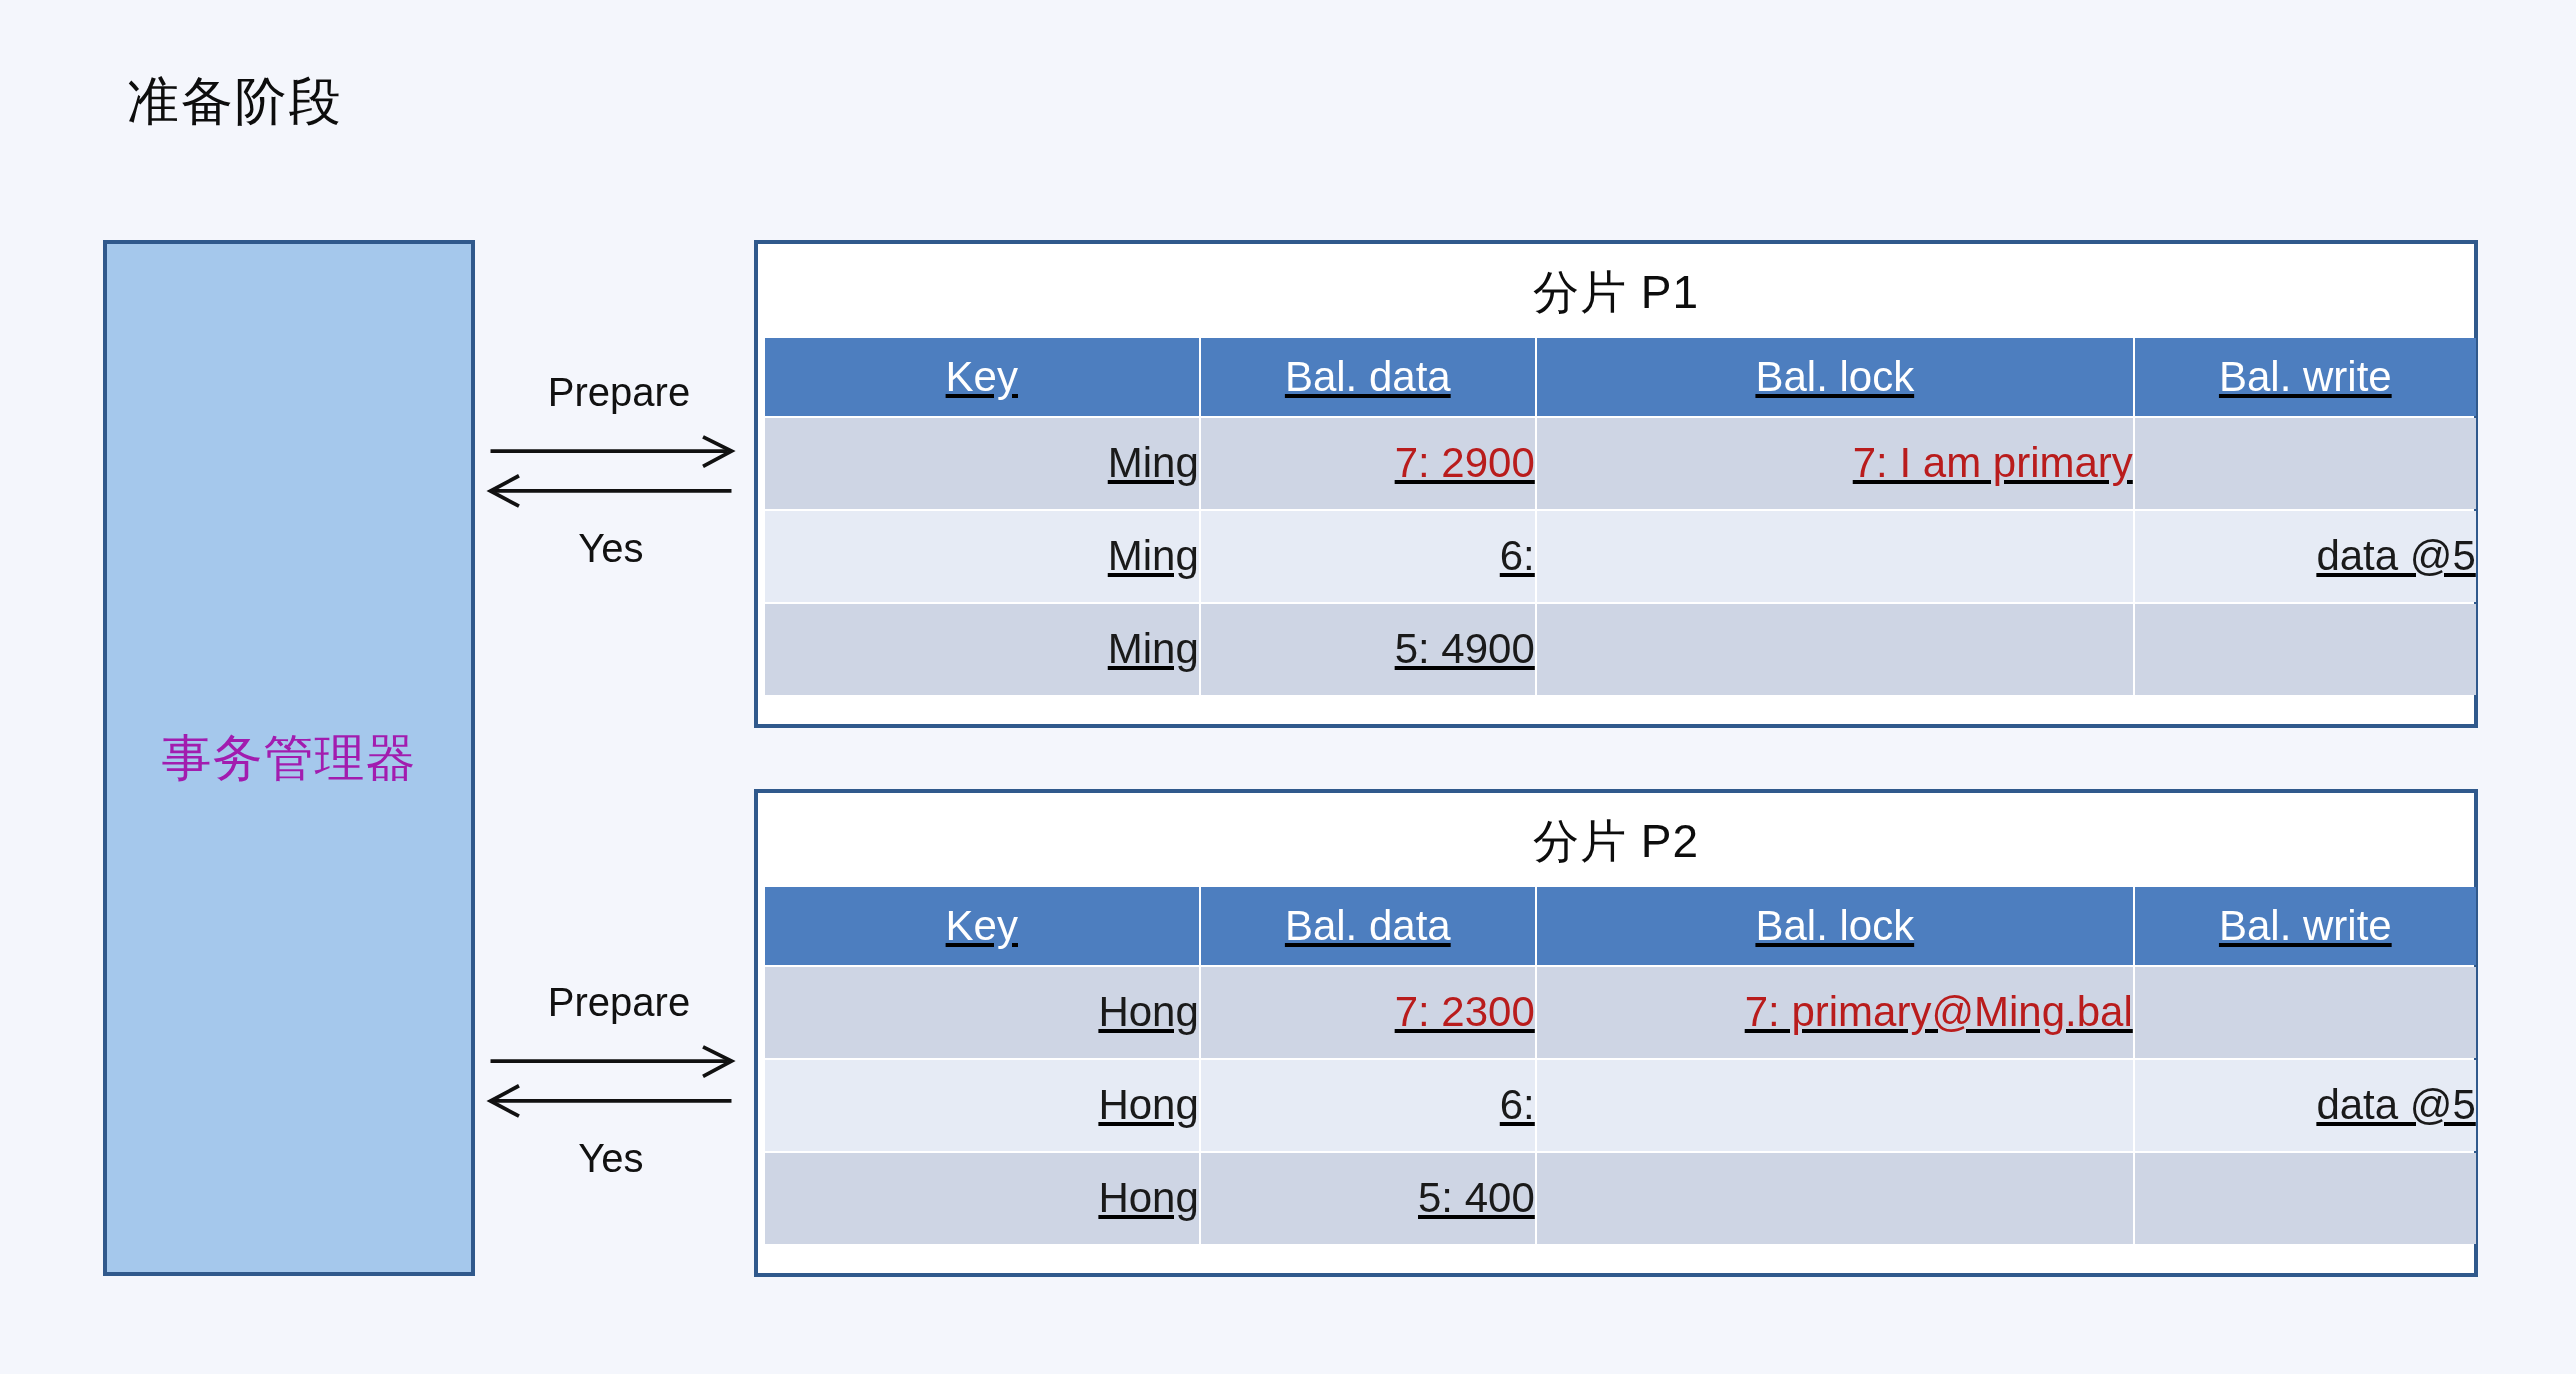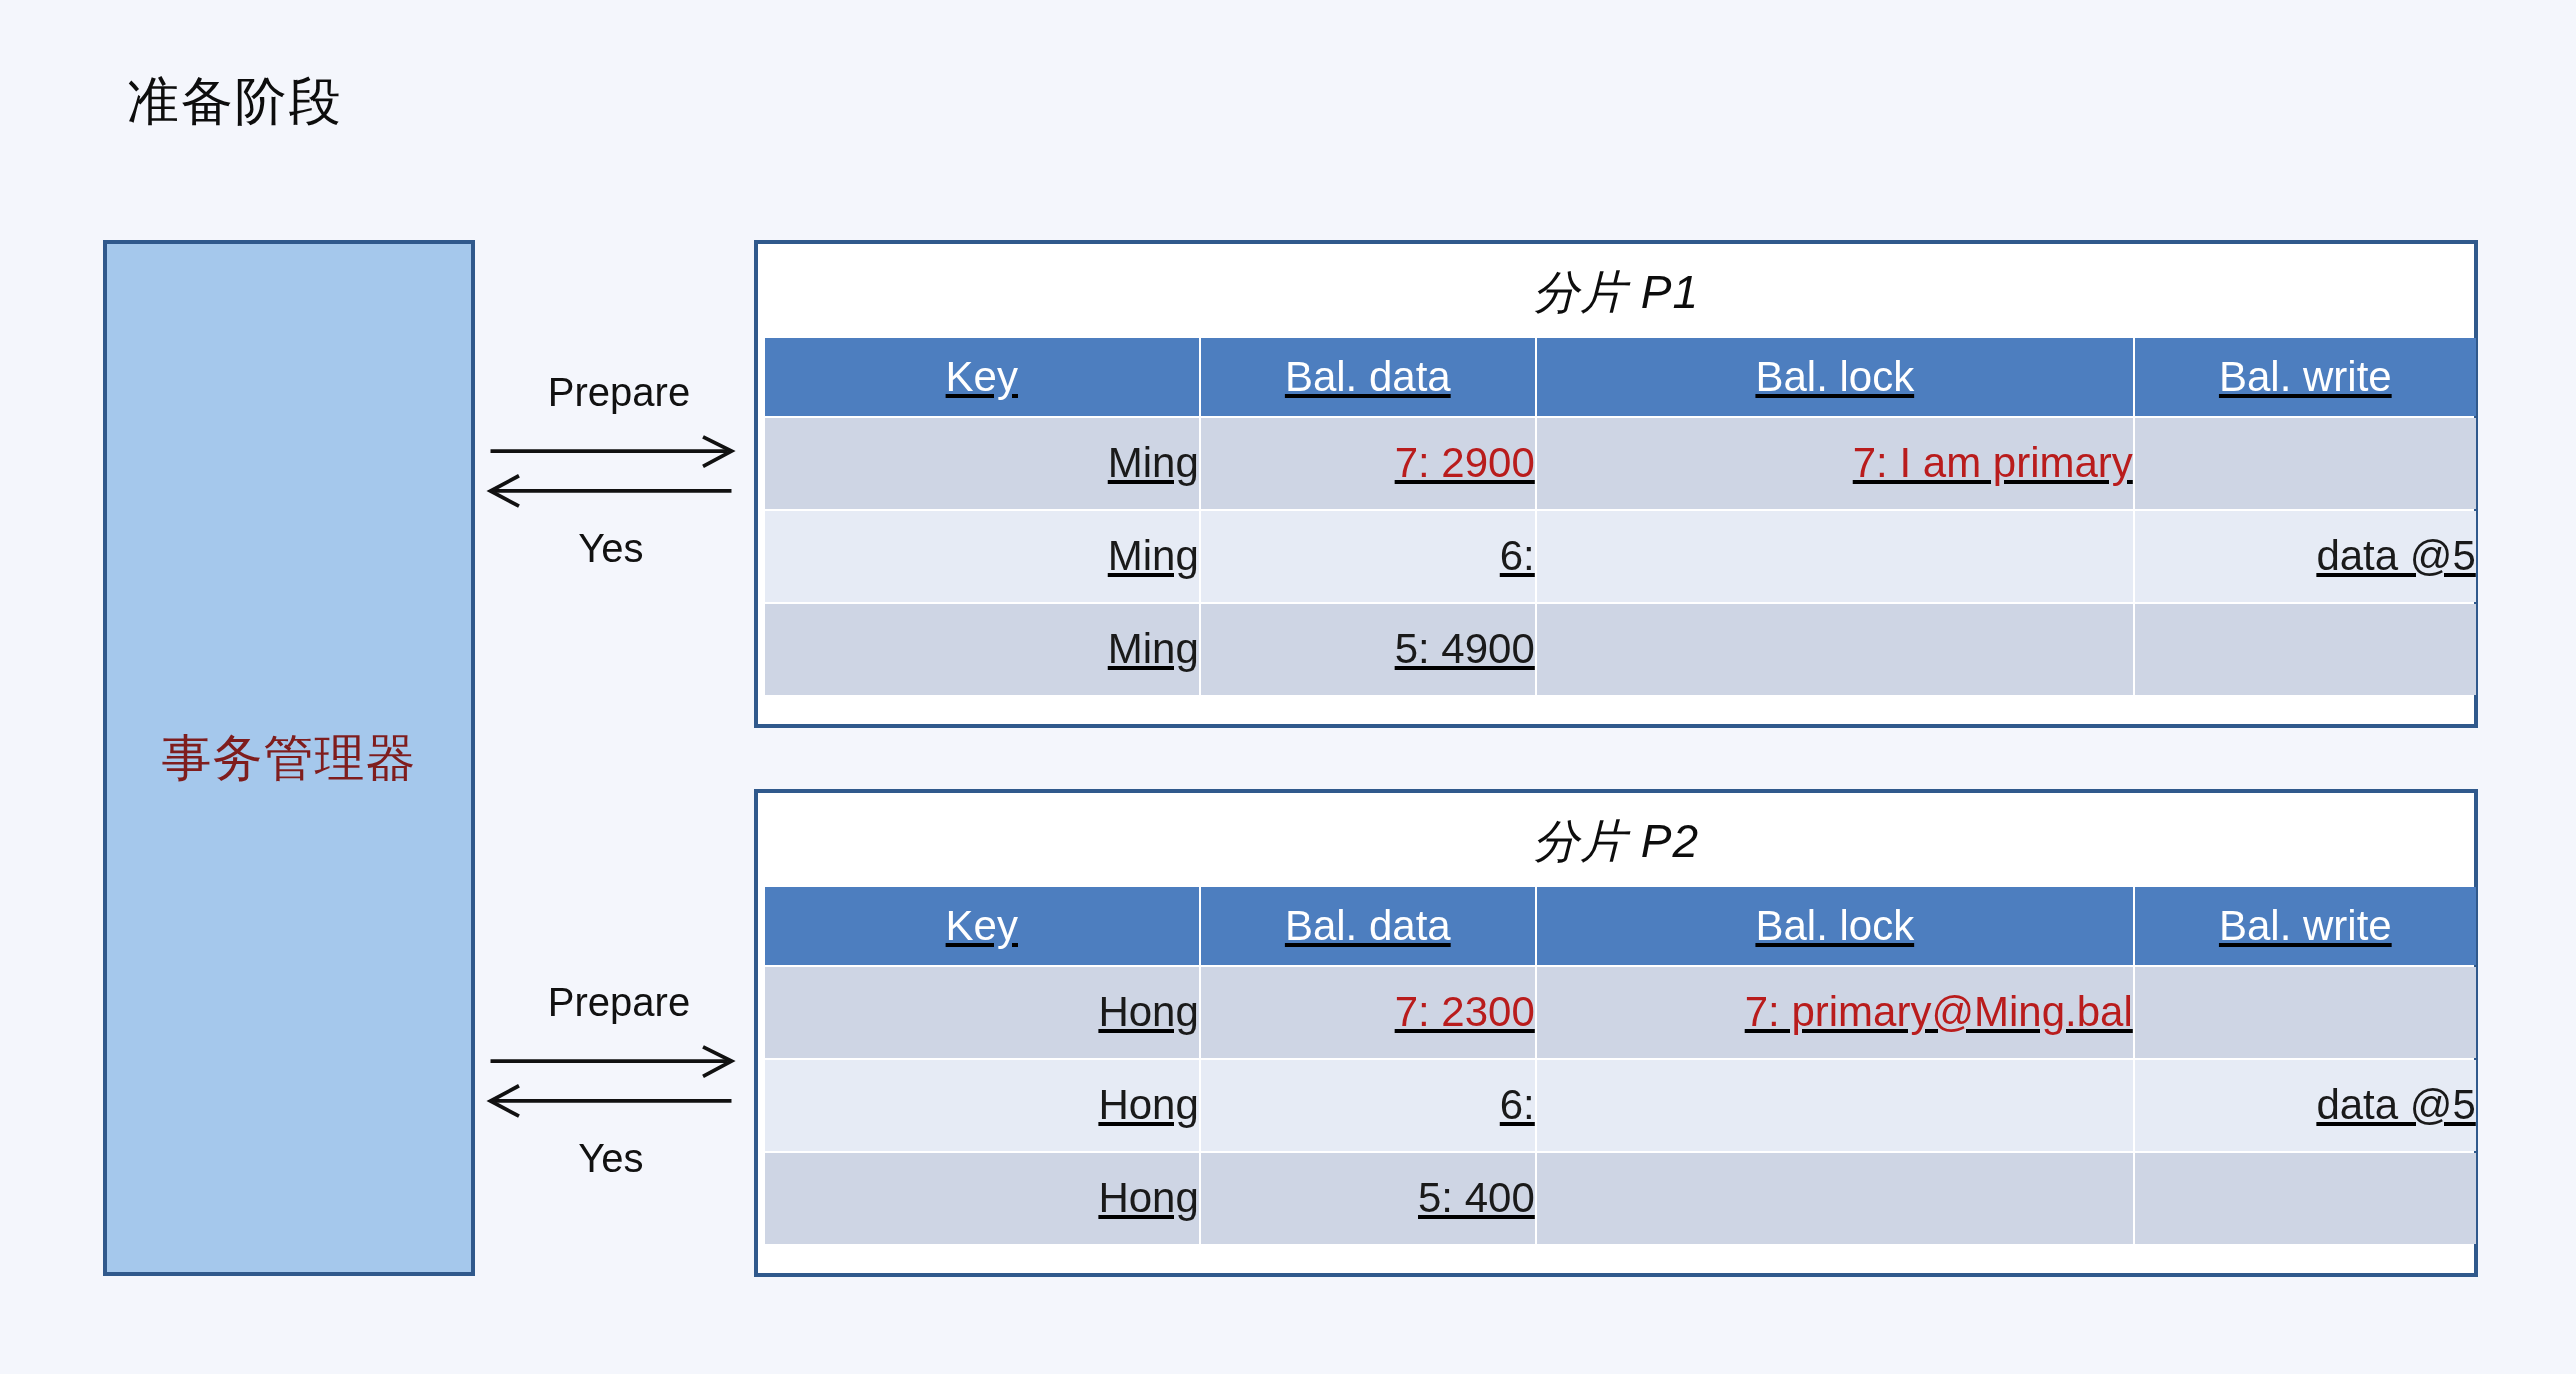--- a/index.html
+++ b/index.html
@@ -40,21 +40,21 @@
     height: 1036px;
     background: #a5c8ec;
     border: 4.8px solid #30598c;
     box-sizing: border-box;
     display: flex;
     align-items: center;
     justify-content: center;
   }
   .tm-label {
     font-size: 50px;
-    color: #7f1d1d;
+    color: #a21caf;
     letter-spacing: 1px;
     white-space: nowrap;
   }
 
   
   .arrow-group {
     position: absolute;
     width: 258px;
     height: 205px;
   }
@@ -92,21 +92,20 @@
   .shard.p2 { left: 754px; top: 789px; width: 1724px; height: 488px; }
 
   .shard-title {
     height: 88px;
     line-height: 88px;
     text-align: center;
     font-size: 46px;
     color: #0d0d0d;
     background: #ffffff;
     letter-spacing: 1px;
-    font-style: italic;
   }
 
   table.shard-table {
     width: 100%;
     border-collapse: separate;
     border-spacing: 2.9px 2.9px;
     table-layout: fixed;
     text-decoration: underline;
   }
   table.shard-table th,

